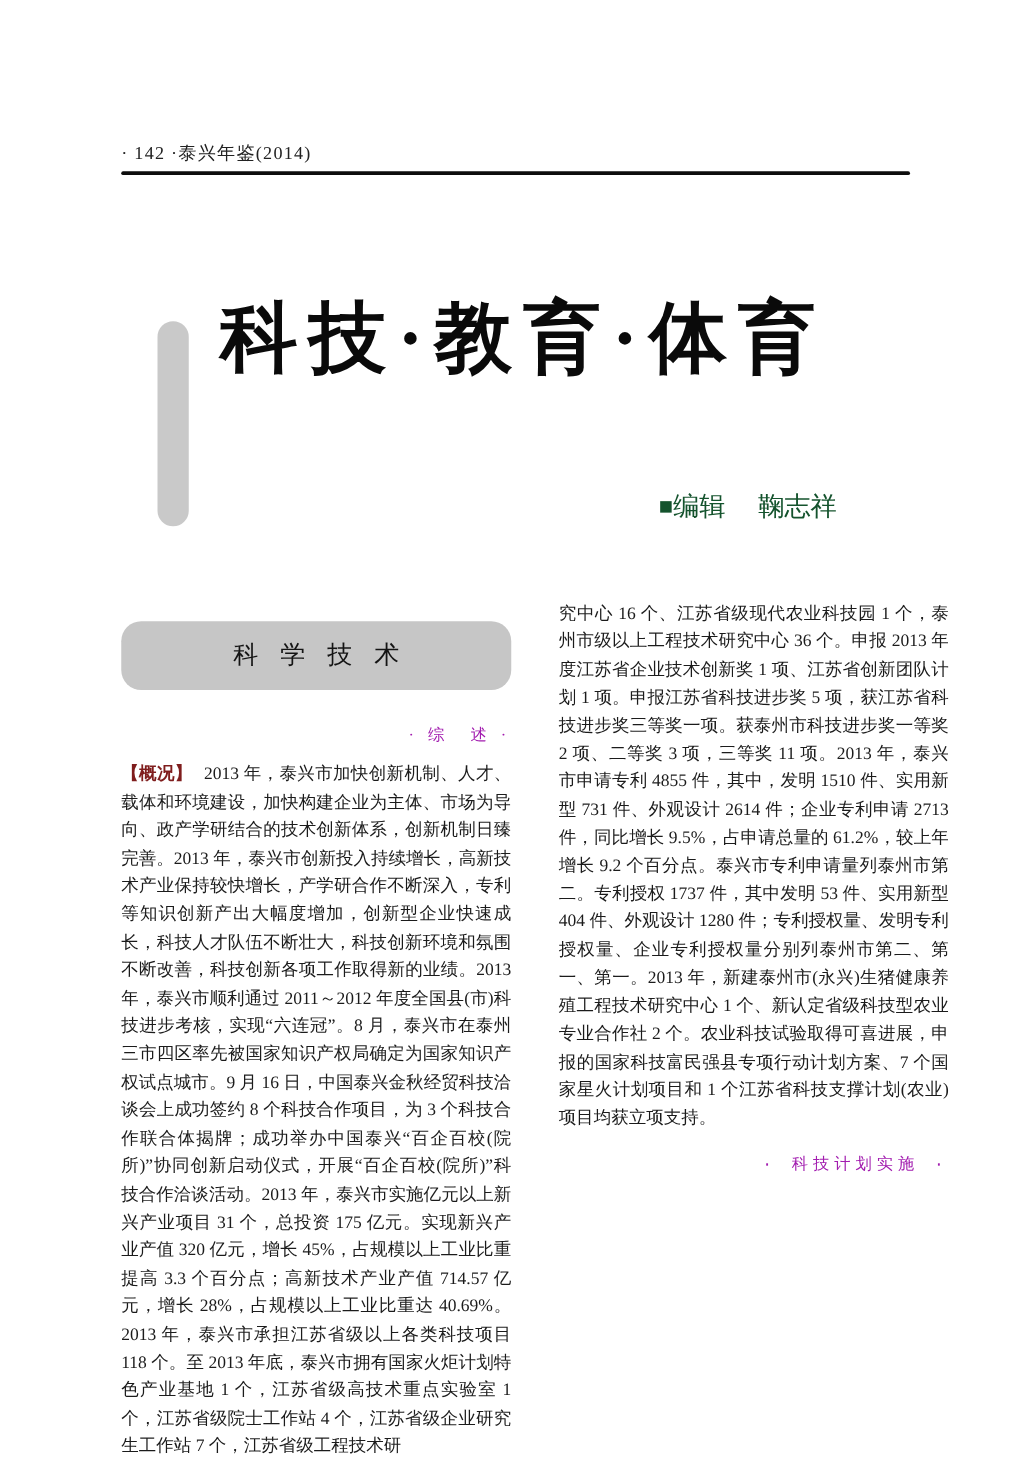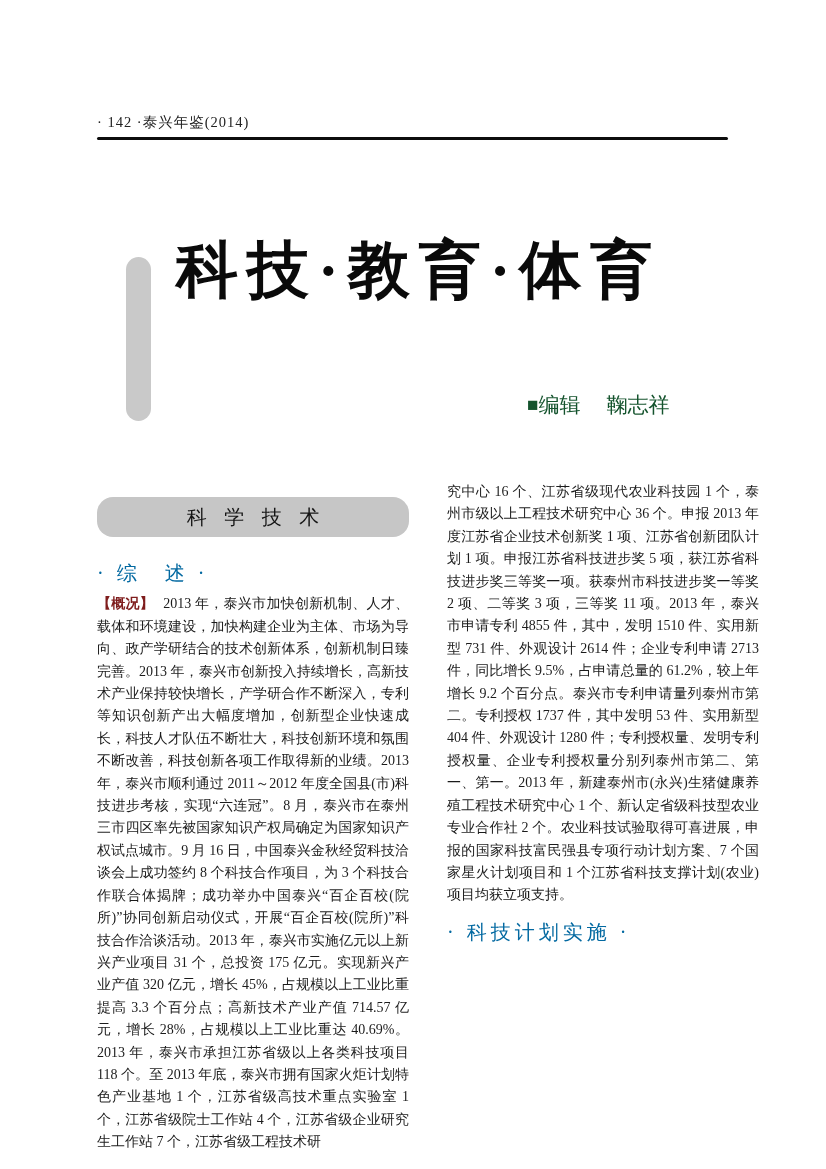--- a/index.html
+++ b/index.html
@@ -54,43 +54,44 @@
   .editor-line .name { margin-left: 26px; }
   .column {
     position: absolute;
     width: 312px;
     font-size: 14px;
     line-height: 22.4px;
   }
   .col-left  { left: 97px;  top: 497px; }
   .col-right { left: 447px; top: 481px; }
   .section-box {
-    width: 312px; height: 40px;
+    width: 312px; height: 55px;
     background: #c6c6c6;
     display: flex;
     align-items: center;
     justify-content: center;
     font-family: "Liberation Sans", sans-serif;
     font-size: 20px;
     color: #141414;
     letter-spacing: 6px;
     text-indent: 6px;
   }
   .subheader {
-    text-align: left;
-    font-size: 20px;
+    text-align: right;
+    font-size: 13px;
     letter-spacing: 4px;
-    color: #0369a1;
+    color: #a21caf;
     margin-top: 25px;
     margin-bottom: 8px;
     white-space: nowrap;
   }
   .subheader.plan {
     margin-top: 14px;
     margin-bottom: 10px;
+    font-family: Liberation Mono, monospace;
   }
   .para {
     text-align: justify;
     text-justify: inter-character;
     color: #1b1b1b;
   }
   .para-label {
     font-family: "Liberation Sans", sans-serif;
     font-weight: bold;
     margin-right: 9px;

